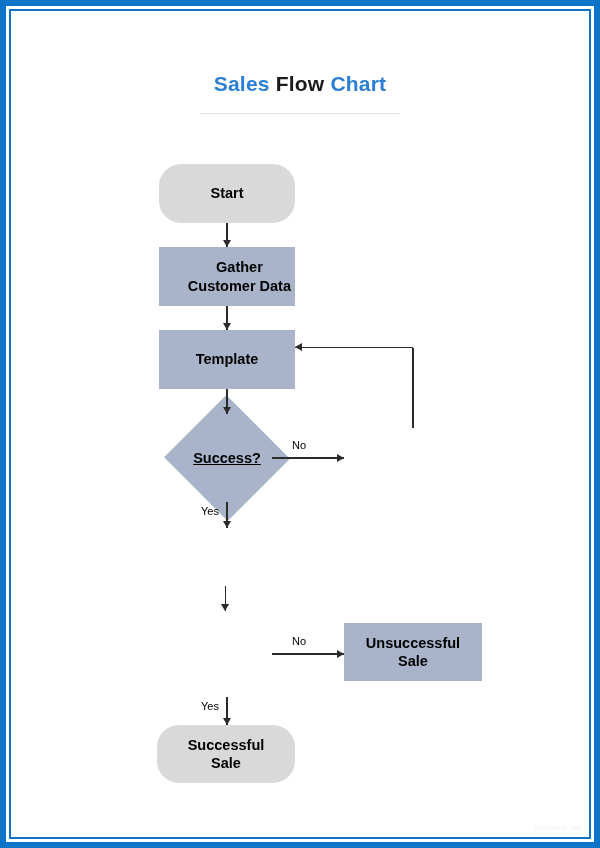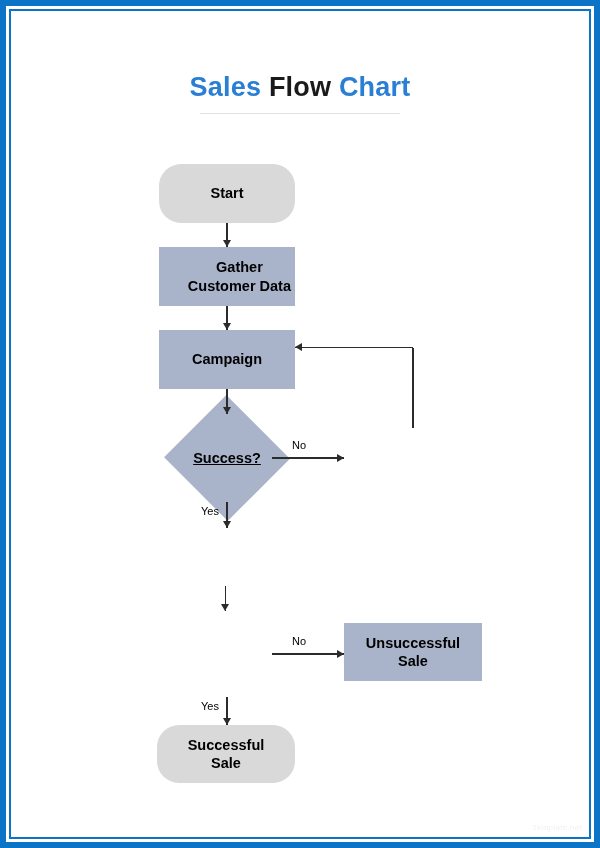--- a/index.html
+++ b/index.html
@@ -40,21 +40,21 @@
     border: 3px solid #ffffff;
     box-sizing: border-box;
   }
 
   
   .title {
     position: absolute;
     left: 0; top: 72px;
     width: 600px;
     text-align: center;
-    font-size: 27px;
+    font-size: 21px;
     font-weight: bold;
     letter-spacing: .2px;
     white-space: nowrap;
   }
   .title .t-blue { color: #2a7fd4; }
   .title .t-dark { color: #1a1a1a; }
   .title-rule {
     position: absolute;
     left: 200px; top: 113px;
     width: 200px; height: 1px;
@@ -163,21 +163,21 @@
   <div class="title-rule"></div>
 
   <div id="chart">
       <div class="node terminator" style="left: 143px; top: 164px; width: 136px; height: 59px;">
         <span class="node-label">Start</span>
       </div>
       <div class="node process" style="left: 143px; top: 247px; width: 136px; height: 59px; justify-content: flex-end;">
         <span class="node-label">Gather<br>Customer Data</span>
       </div>
       <div class="node process" style="left: 143px; top: 330px; width: 136px; height: 59px;">
-        <span class="node-label">Campaign</span>
+        <span class="node-label">Template</span>
       </div>
       <div class="node decision" style="left: 166px; top: 414px; width: 90px; height: 88px;">
         <div class="diamond-shape"></div>
         <span class="node-label">Success?</span>
       </div>
       <div class="node process" style="left: 328px; top: 623px; width: 138px; height: 58px;">
         <span class="node-label">Unsuccessful<br>Sale</span>
       </div>
       <div class="node terminator" style="left: 141px; top: 725px; width: 138px; height: 58px;">
         <span class="node-label">Successful<br>Sale</span>

